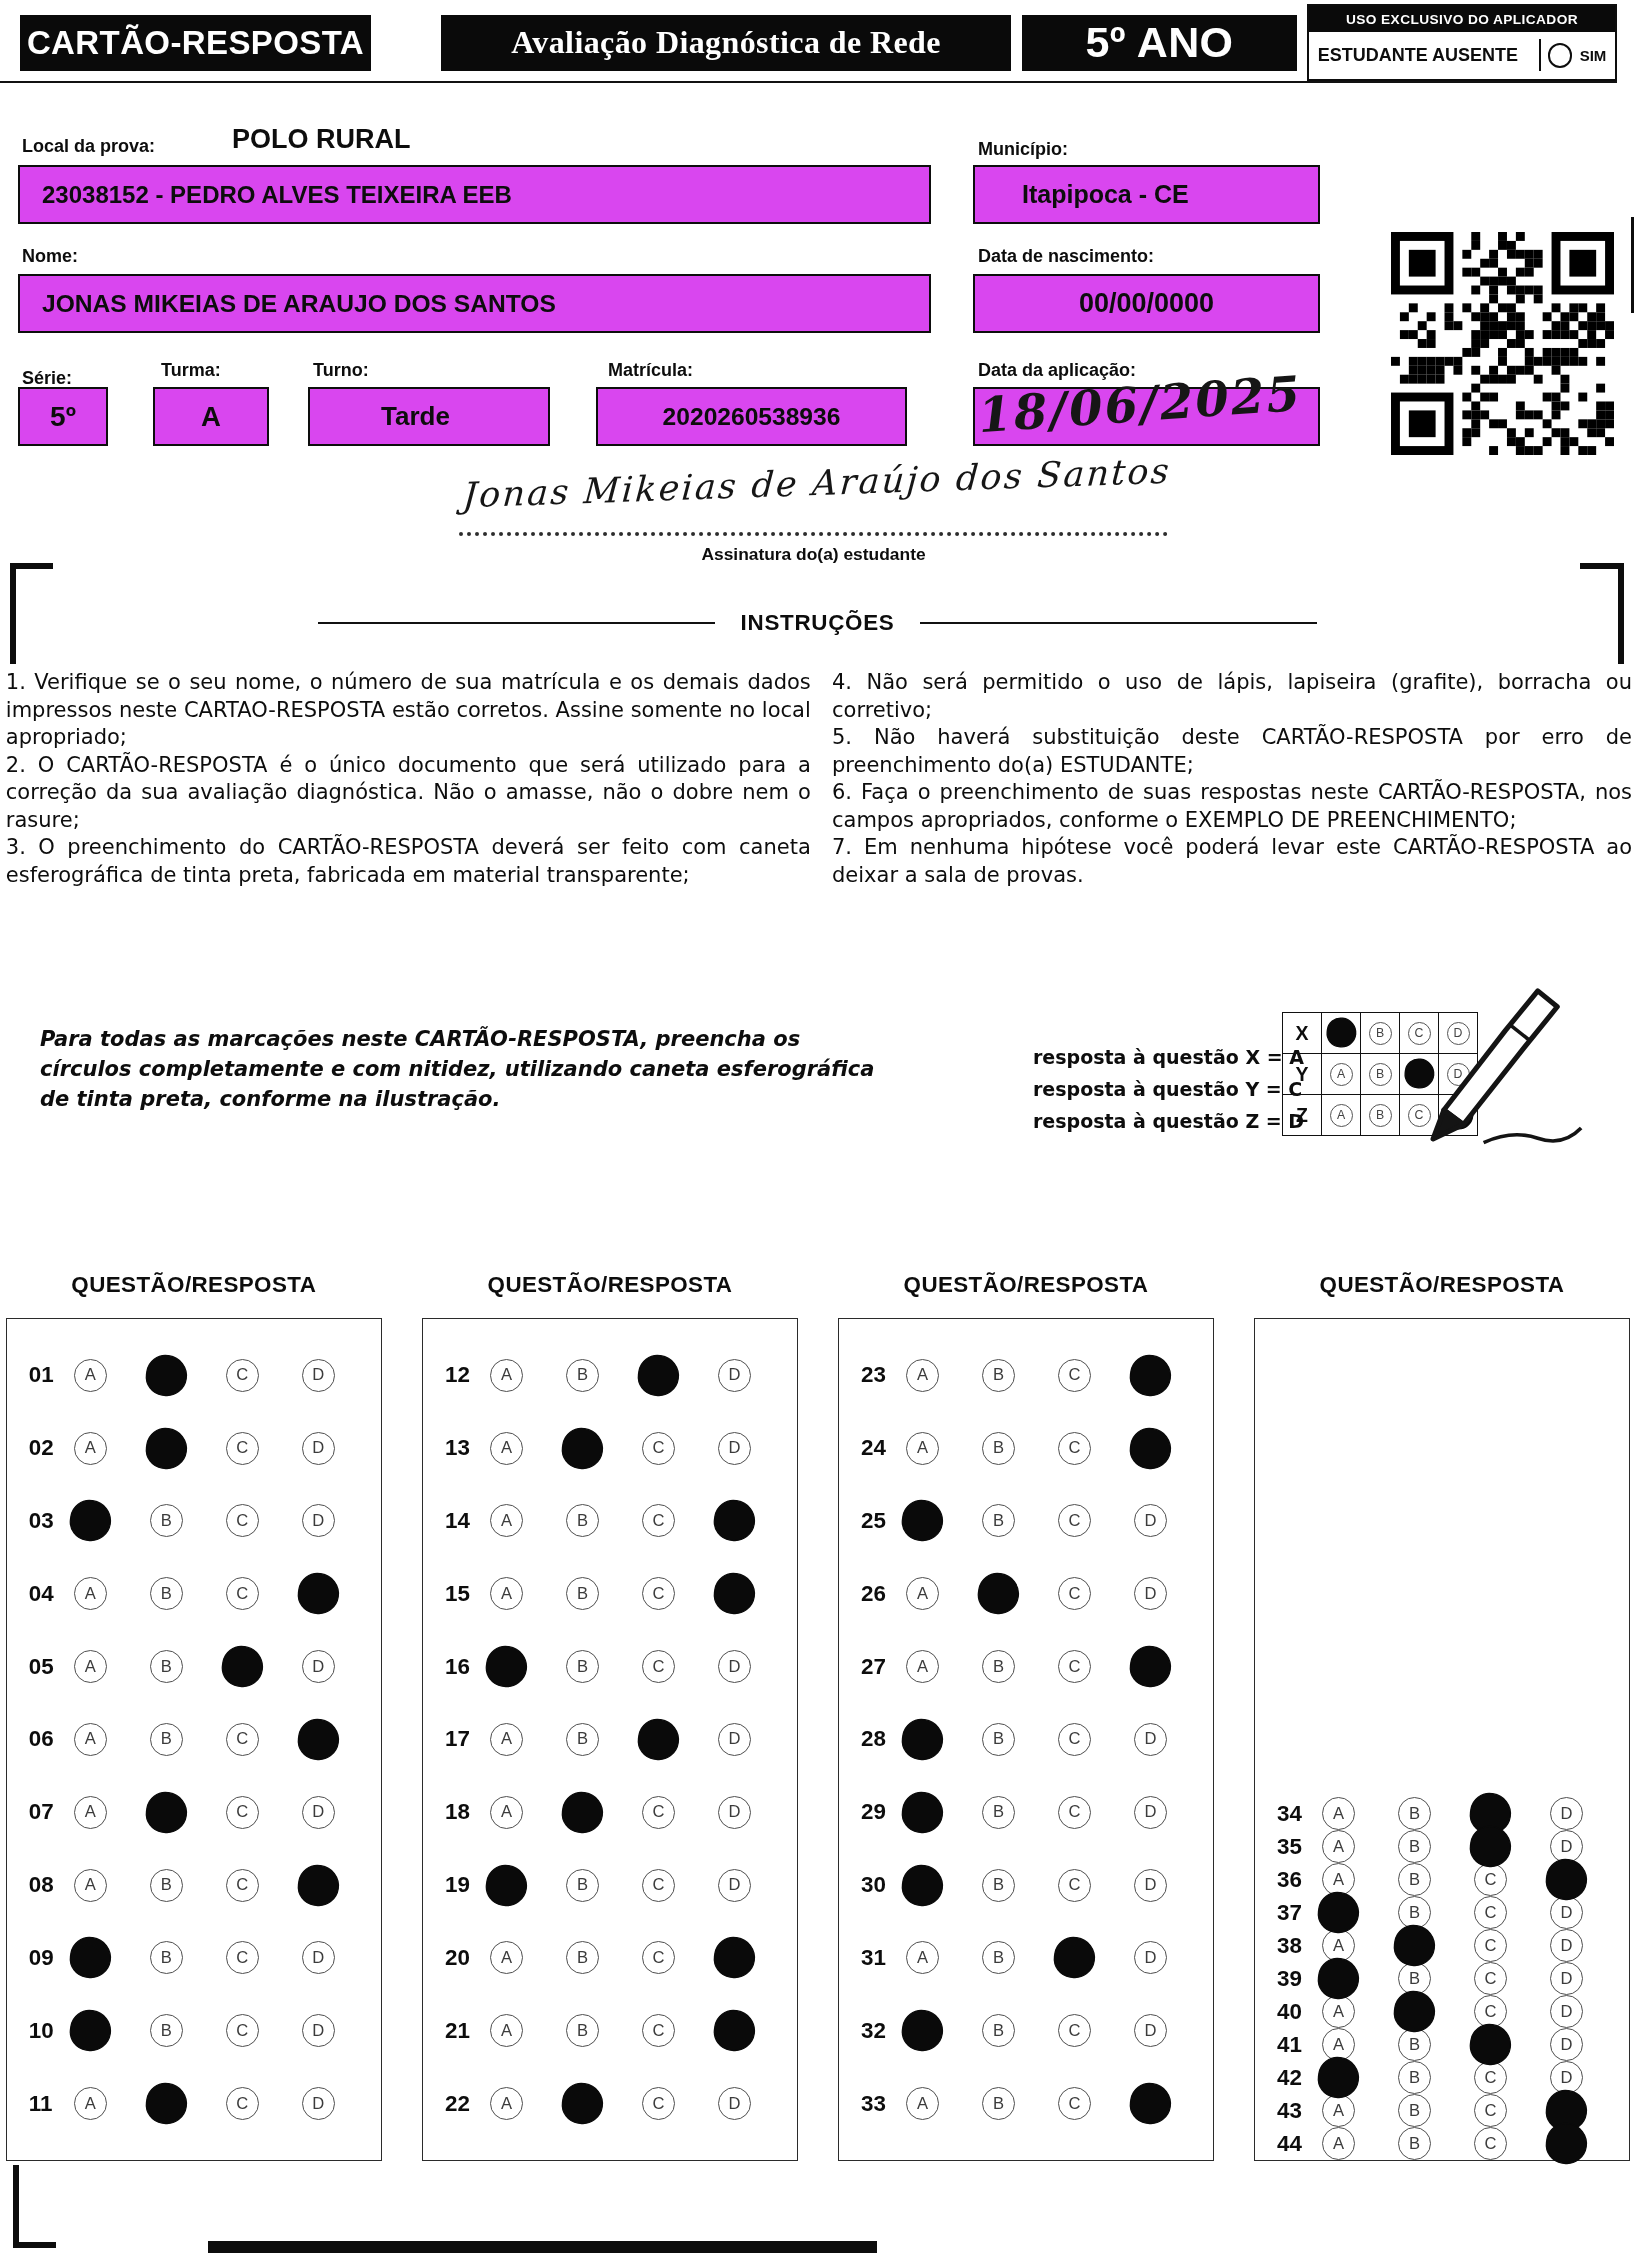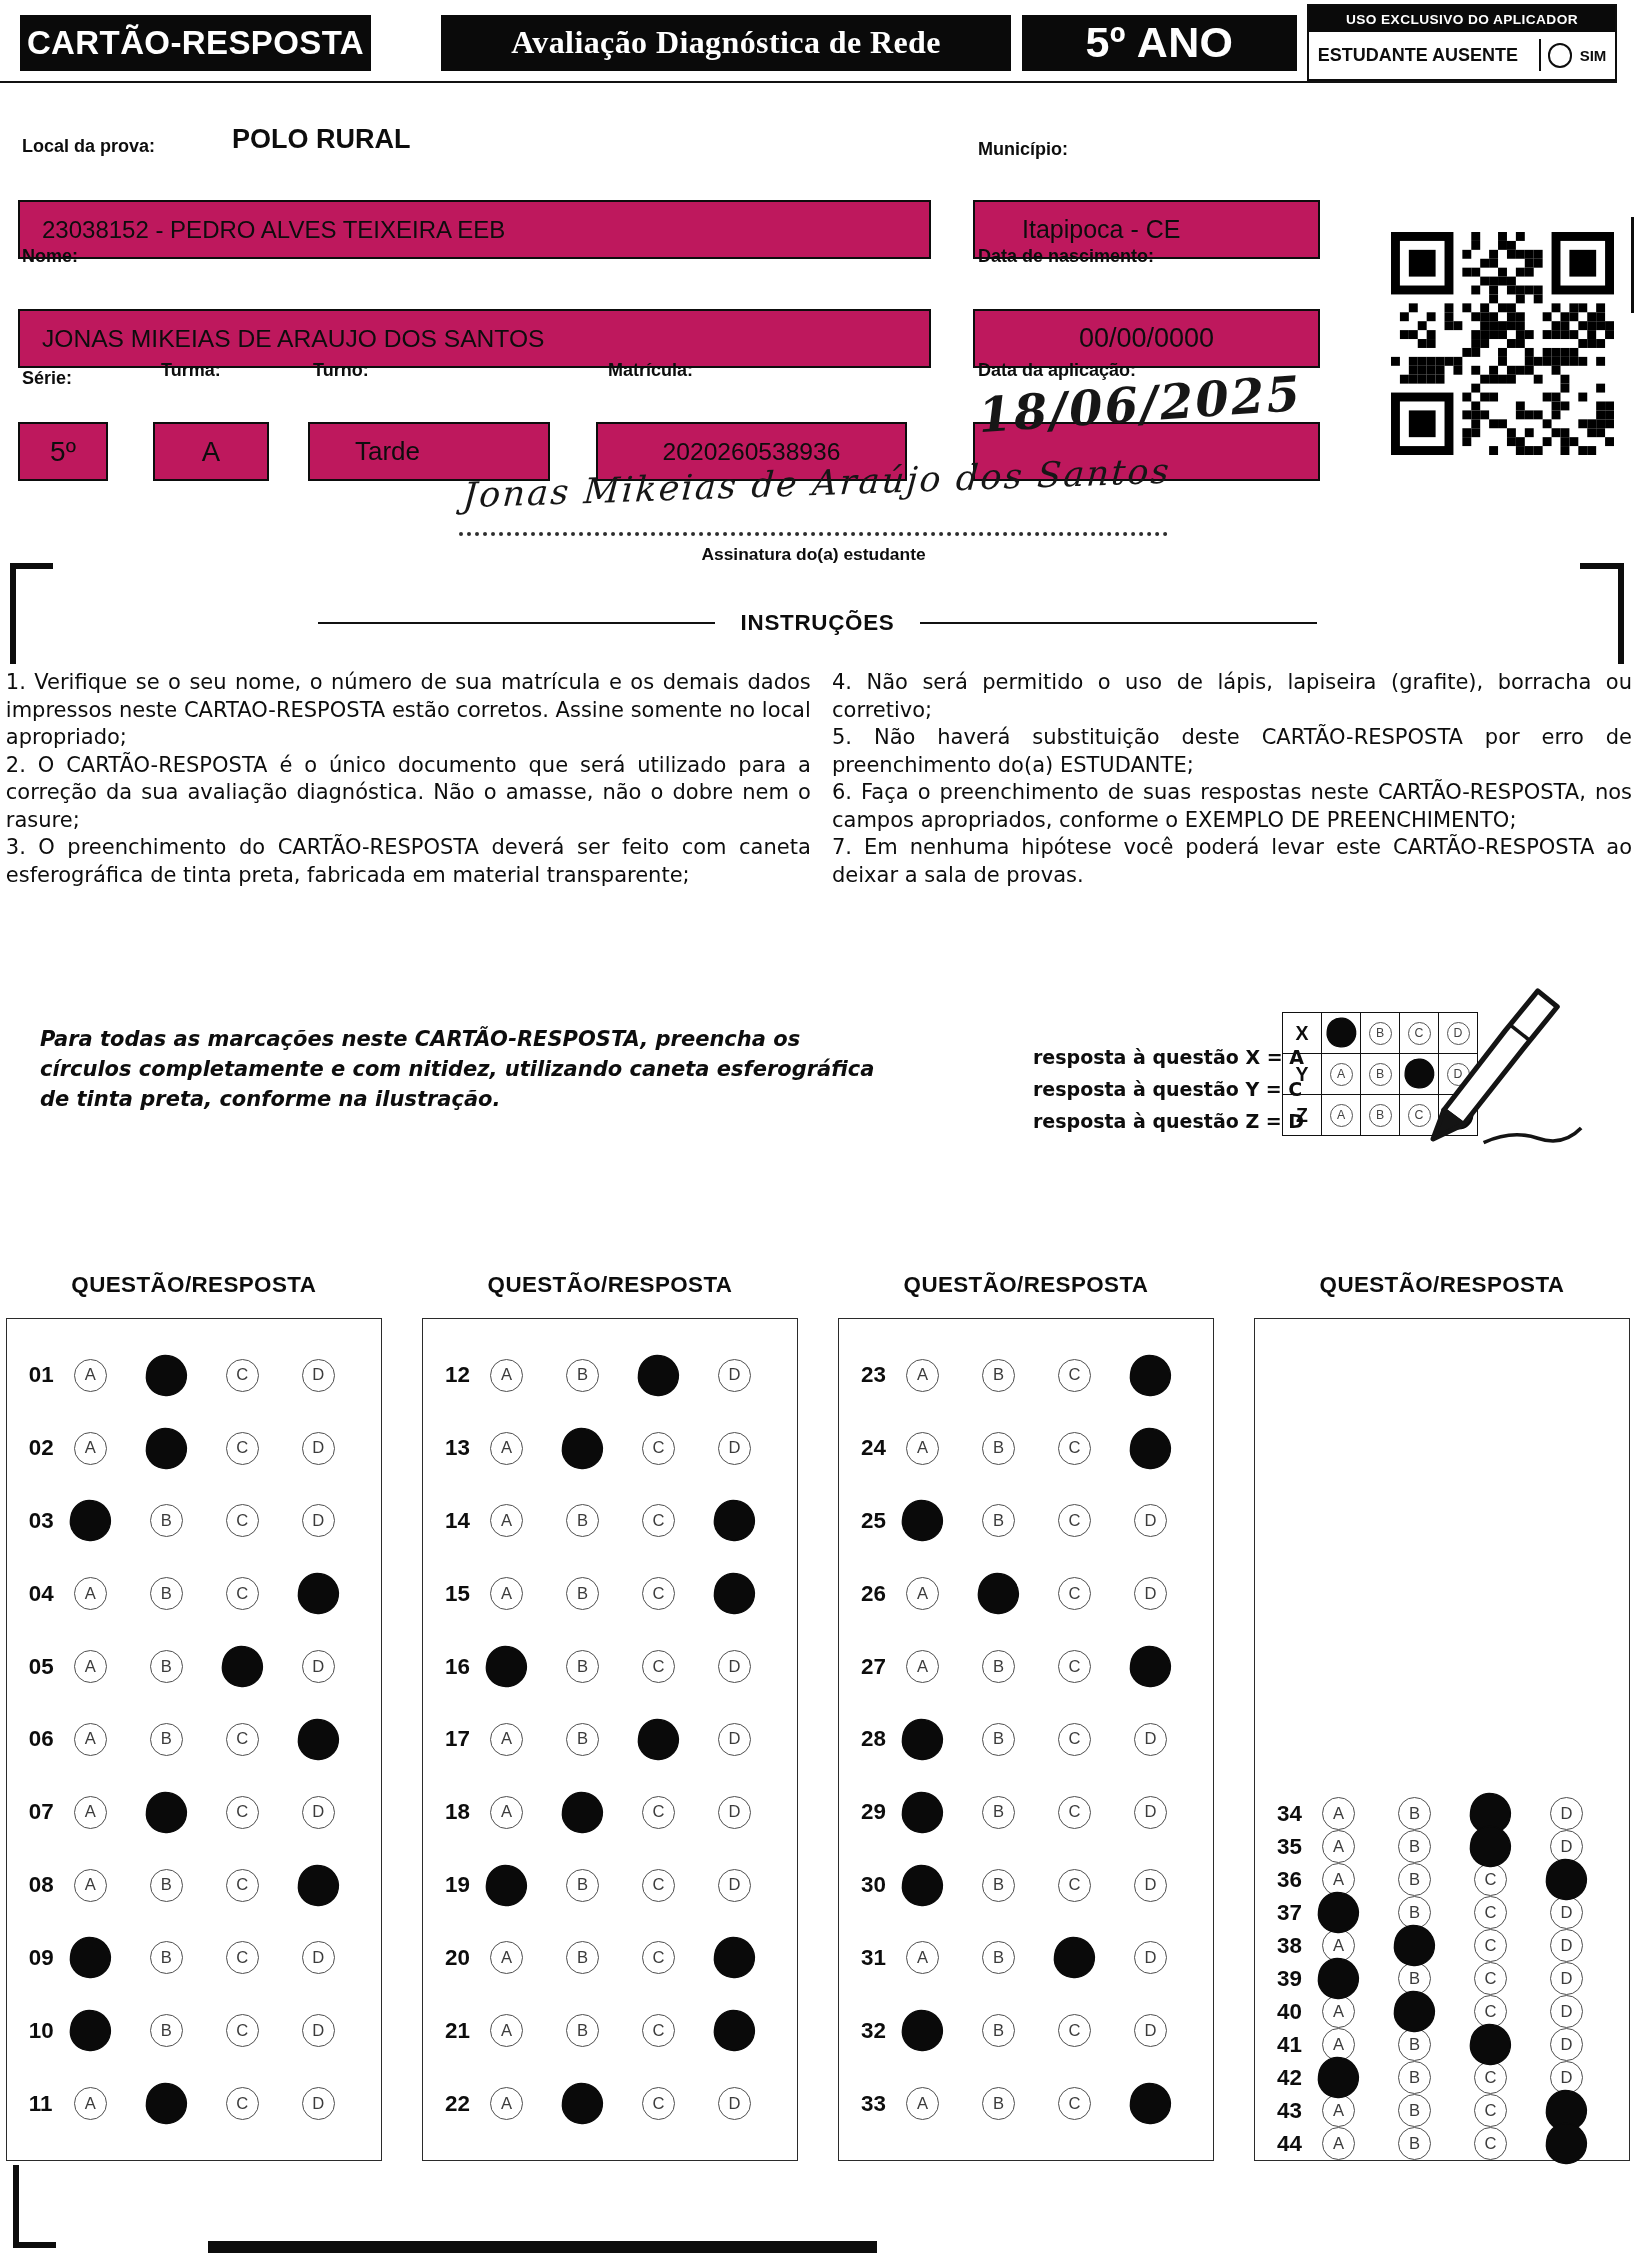--- a/index.html
+++ b/index.html
@@ -8,21 +8,21 @@
     position:relative; width:1637px; height:2261px; background:#ffffff;
     font-family:"Liberation Sans", sans-serif; color:#0d0d0d; overflow:hidden; margin:0 auto;
   }
   .abs { position:absolute; }
   .blackbox {
     background:#0a0a0a; color:#ffffff; display:flex; align-items:center;
     justify-content:center; font-weight:bold; letter-spacing:0.4px;
   }
   .fieldbox {
     border:2.2px solid #0d0d0d; display:flex; align-items:center;
-    font-weight:normal; background:#be185d;margin-top:35px;
+    font-weight:bold; background:#d946ef;
   }
   .lbl { font-weight:bold; font-size:18px; white-space:nowrap; }
   .rule-h { background:#111; }
   .instr-col { font-family:"DejaVu Sans", sans-serif; font-size:21px; line-height:27.5px; text-align:justify; }
   .instr-col p { margin:0; }
   .heading-wrap { display:flex; align-items:center; gap:26px; }
   .heading-wrap .line { flex:1; height:2.2px; background:#111; }
   .heading-text { font-weight:bold; font-size:22.4px; letter-spacing:0.7px; }
 
   .example-text { font-family:"DejaVu Sans", sans-serif; font-weight:bold; font-size:21px; line-height:30px;font-style:italic; }
@@ -320,21 +320,21 @@
   <div class="abs fieldbox" style="left:973px; top:274px; width:347px; height:59px; font-size:27px; justify-content:center;">00/00/0000</div>
 
   <div class="abs lbl" style="left:22px; top:360px;margin-top:8px;">Série:</div>
   <div class="abs lbl" style="left:161px; top:360px;">Turma:</div>
   <div class="abs lbl" style="left:313px; top:360px;">Turno:</div>
   <div class="abs lbl" style="left:608px; top:360px;">Matrícula:</div>
   <div class="abs lbl" style="left:978px; top:360px;">Data da aplicação:</div>
 
   <div class="abs fieldbox" style="left:18px; top:387px; width:90px; height:59px; font-size:28px; justify-content:center;">5º</div>
   <div class="abs fieldbox" style="left:153px; top:387px; width:116px; height:59px; font-size:27.5px; justify-content:center;">A</div>
-  <div class="abs fieldbox" style="left:308px; top:387px; width:242px; height:59px; font-size:26px; padding-left:45px;">Tarde</div>
+  <div class="abs fieldbox" style="left:308px; top:387px; width:242px; height:59px; font-size:26px; padding-left:71px;">Tarde</div>
   <div class="abs fieldbox" style="left:596px; top:387px; width:311px; height:59px; font-size:24.6px; justify-content:center;">2020260538936</div>
   <div class="abs fieldbox" style="left:973px; top:387px; width:347px; height:59px;"></div>
   <div class="abs handwritten-date" style="left:978px; top:376px;">18/06/2025</div>
 
   <div class="abs signature" style="left:463px; top:463px;">Jonas Mikeias de Araújo dos Santos</div>
   <div class="abs dotline" style="left:459px; top:507px; width:709px; height:29px;"></div>
   <div class="abs sig-label" style="left:459px; top:544px; width:709px;">Assinatura do(a) estudante</div>
 
   <div class="abs mark" style="left:10px; top:563px; width:43px; height:5.8px;"></div>
   <div class="abs mark" style="left:10px; top:563px; width:5.8px; height:101px;"></div>

